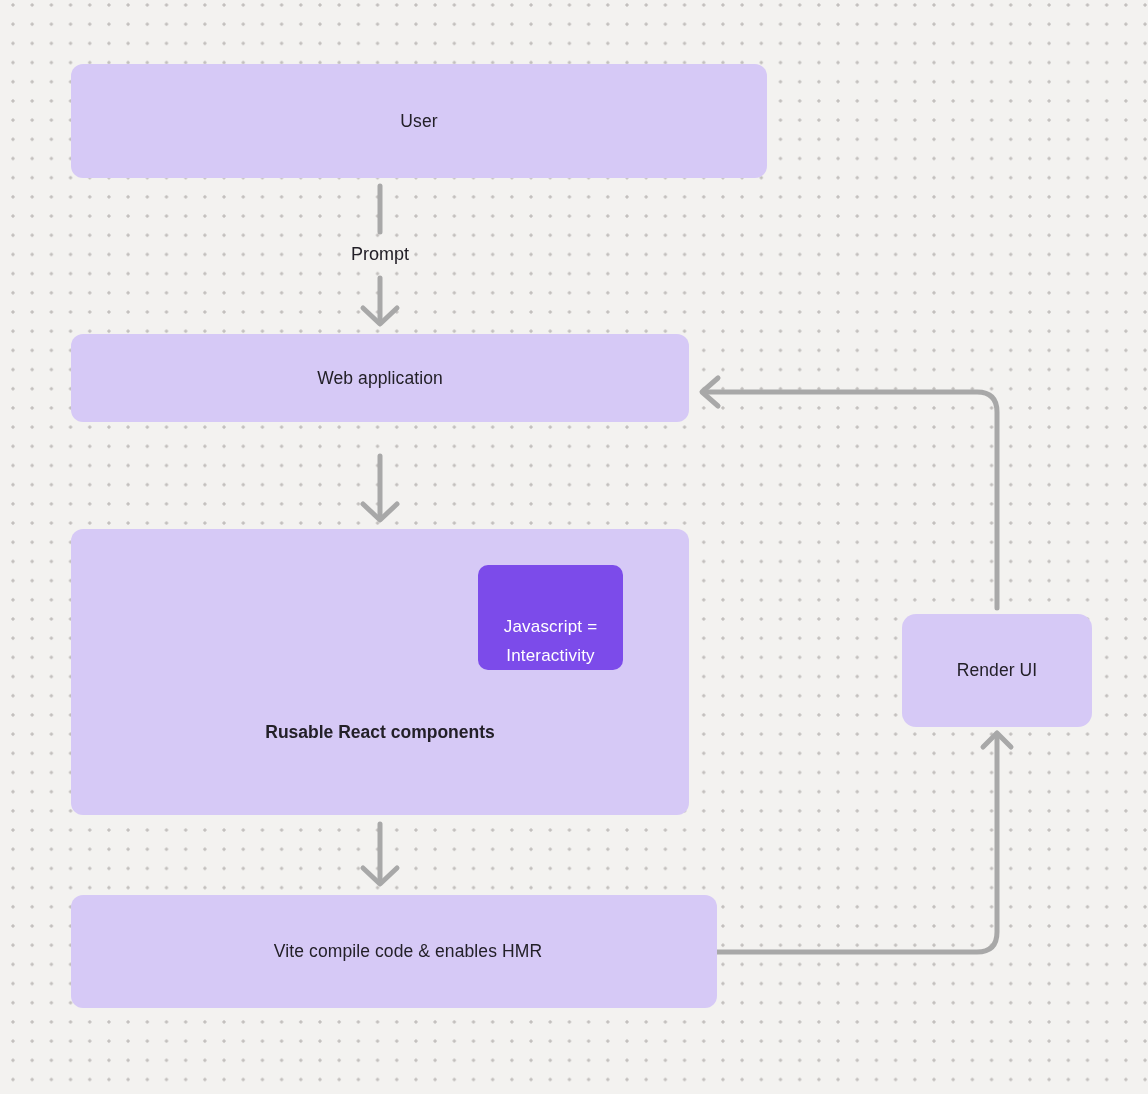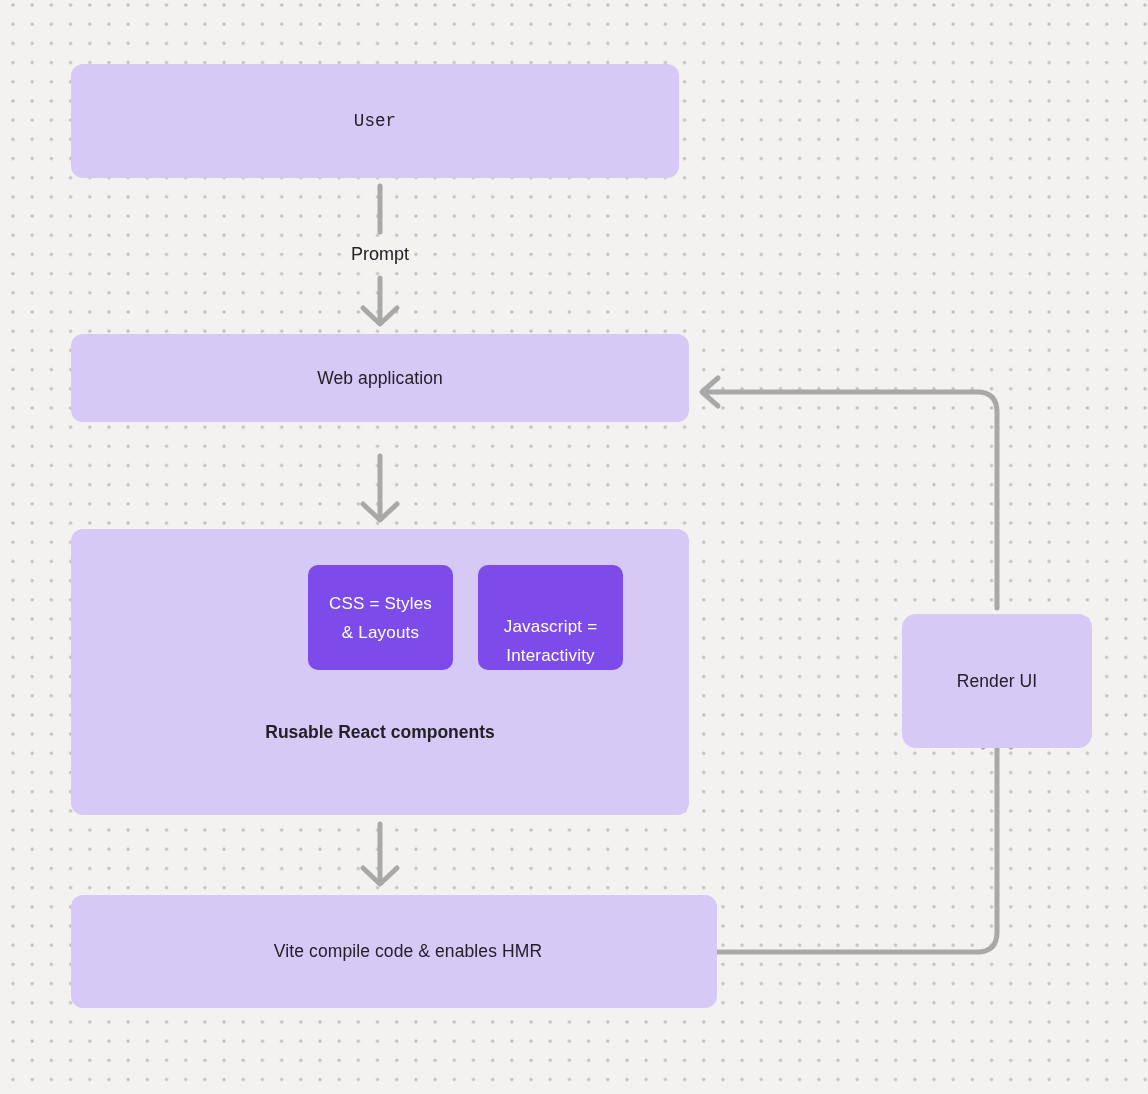--- a/index.html
+++ b/index.html
@@ -89,46 +89,42 @@
     <path class="edge" d="M380 456 V516"></path>
     <path class="edge" d="M363 504 L380 520 L397 504"></path>
     <path class="edge" d="M380 824 V880"></path>
     <path class="edge" d="M363 868 L380 884 L397 868"></path>
     <path class="edge" d="M692 952 H977 Q997 952 997 932 V737"></path>
     <path class="edge" d="M983 747 L997 733 L1011 747"></path>
     <path class="edge" d="M997 608 V412 Q997 392 977 392 H704"></path>
     <path class="edge" d="M718 378 L702 392 L718 406"></path>
   </svg>
 
-  <div class="node" style="left:71px; top:64px; width:608px; height:114px;font-family:Liberation Mono, monospace;">
+  <div class="node" style="left:71px; top:64px; width:696px; height:114px;">
     <span>User</span>
   </div>
 
   <div class="edge-label" style="left:310px; top:244px; width:140px;">Prompt</div>
 
   <div class="node" style="left:71px; top:334px; width:618px; height:88px;">
     <span>Web application</span>
   </div>
 
   <div class="node group" style="left:71px; top:529px; width:618px; height:286px;"></div>
 
 
-  <div class="mini" style="left:308px; top:565px; width:145px; height:105px;">
-    <span>CSS = Styles</span>
-    <span>&amp; Layouts</span>
-  </div>
 
   <div class="mini" style="left:478px; top:565px; width:145px; height:105px;justify-content:flex-end;">
     <span>Javascript =</span>
     <span>Interactivity</span>
   </div>
 
   <div class="caption" style="left:71px; top:722px; width:618px;">Rusable React components</div>
 
   <div class="node" style="left:71px; top:895px; width:618px; height:113px;padding-left:28px;">
     <span>Vite compile code &amp; enables HMR</span>
   </div>
 
-  <div class="node" style="left:902px; top:614px; width:190px; height:134px; border-radius:14px;">
+  <div class="node" style="left:902px; top:614px; width:190px; height:113px; border-radius:14px;">
     <span>Render UI</span>
   </div>
 
 </div>
 
 </body></html>

